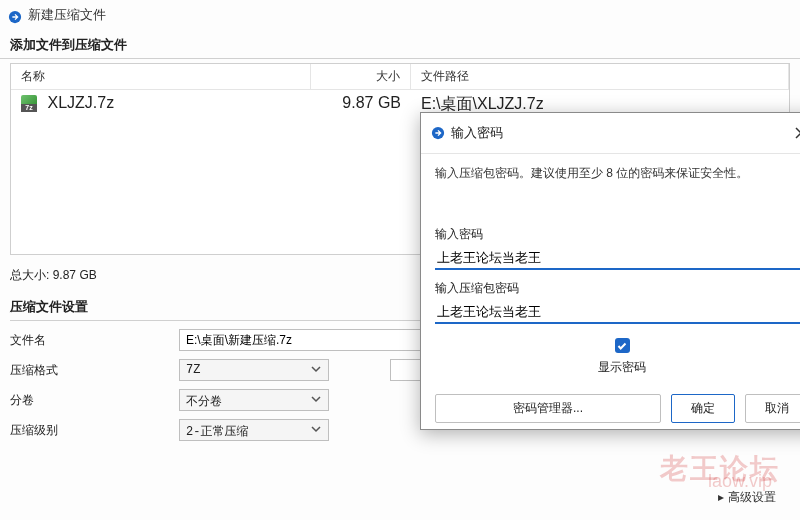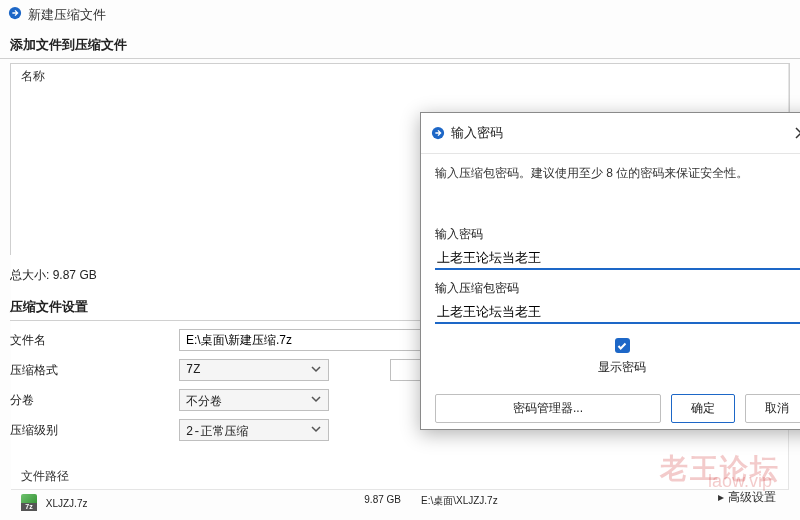--- a/index.html
+++ b/index.html
@@ -7,21 +7,21 @@
     margin: 0; padding: 0;
     width: 800px; height: 520px;
     font-family: "Segoe UI", "Microsoft YaHei", Arial, sans-serif;
     font-size: 12px;
     color: #222;
     background: #fdfdfd;
     overflow: hidden;
     position: relative;
   }
   .window-title {
-    display: flex; align-items: flex-start; gap: 6px;
+    display: flex; align-items: flex-end; gap: 6px;
     padding: 6px 8px;
     font-size: 13px;
     color: #333;
   }
   .title-icon {
     width: 14px; height: 14px;
     display: inline-flex; align-items: center; justify-content: center;
   }
   .title-icon svg { width: 14px; height: 14px; }
   .section-head {
@@ -35,29 +35,28 @@
     border: 1px solid #cfcfcf;
     height: 192px;
     background: #fff;
   }
   .file-header {
     display: flex;
     border-bottom: 1px solid #e5e5e5;
     background: #fff;
     font-size: 12px;
     color: #333;
-    flex-direction: column;
   }
   .col-name { flex: 0 0 300px; padding: 4px 10px; }
   .col-size { flex: 0 0 100px; padding: 4px 10px; text-align: right; }
   .col-path { flex: 1; padding: 4px 10px; }
   .file-header .col-name, .file-header .col-size, .file-header .col-path {
     border-right: 1px solid #e5e5e5;
   }
-  .file-row { display: flex; font-size: 10px; }
+  .file-row { display: flex; font-size: 16px; }
   .file-icon {
     width: 16px; height: 16px; display: inline-block;
     background: linear-gradient(135deg,#6fc26f 0%,#2a8a2a 100%);
     border-radius: 2px;
     position: relative;
     margin-right: 6px;
     vertical-align: -3px;
   }
   .file-icon::after {
     content: "7z";

